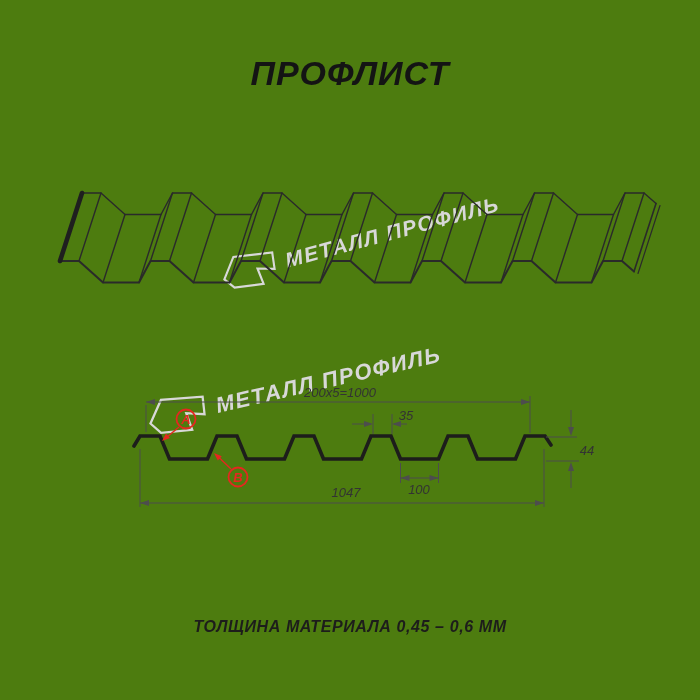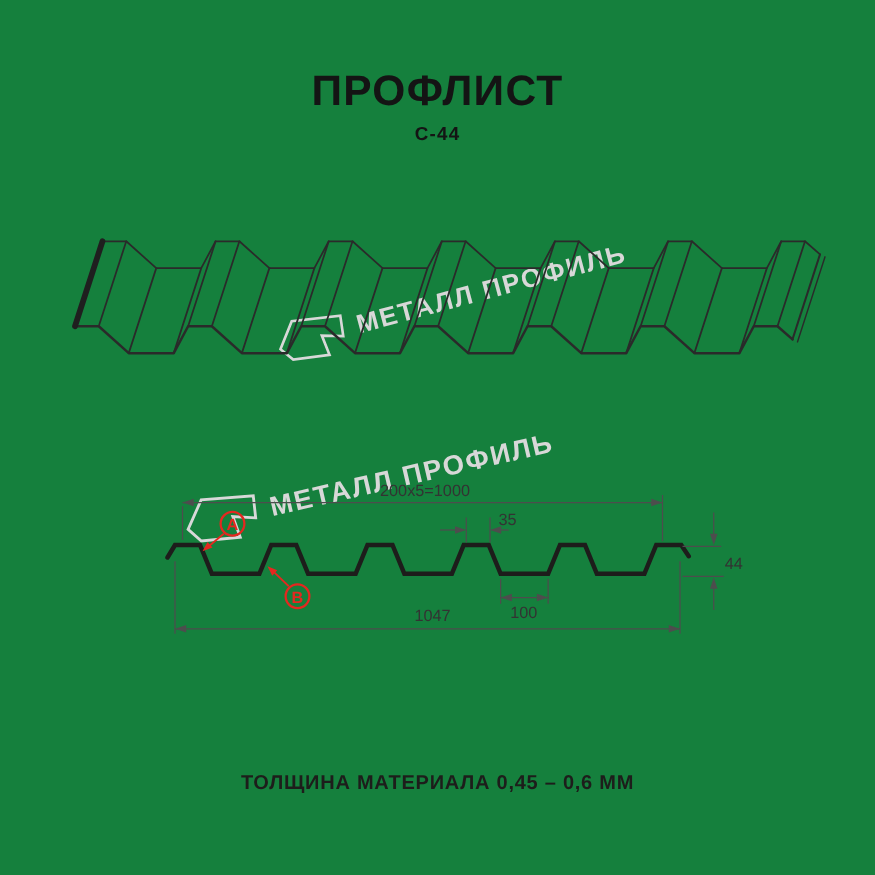--- a/index.html
+++ b/index.html
@@ -1,18 +1,19 @@
 <!DOCTYPE html>
 <html><head>
 <meta charset="utf-8">
 <style>
   html,body{margin:0;padding:0;background:#fff;}
   .stage{
-    position:relative;width:700px;height:700px;background:#15803d;overflow:hidden;
+    position:relative;width:700px;height:700px;background:#4d7c0f;overflow:hidden;
     font-family:"Liberation Sans", sans-serif;
+    font-style:italic;
   }
   .title{
     position:absolute;left:0;top:54px;width:700px;text-align:center;
     font-size:34px;font-weight:700;letter-spacing:1px;color:#141414;
   }
   .subtitle{
     position:absolute;left:0;top:99px;width:700px;text-align:center;
     font-size:15px;font-weight:700;letter-spacing:1px;color:#141414;
   }
   .footer-note{
@@ -30,21 +31,20 @@
   svg.drawing{position:absolute;left:0;top:0;}
   .dim-text{font-size:13px;fill:#333;font-family:"Liberation Sans",sans-serif;}
   .red-text{font-size:13px;font-weight:700;fill:#e5271f;font-family:"Liberation Sans",sans-serif;}
 </style>
 </head>
 <body>
 
 <div class="stage">
 
   <div class="title">ПРОФЛИСТ</div>
-  <div class="subtitle">С-44</div>
 
   <div class="wm wm1">
     <svg width="58" height="40" viewBox="0 0 60 40">
       <path d="M2,22 L17,2 L57,8 L55,25 L38,20 L40,37 L10,33 Z" fill="none" stroke="#d8d8d8" stroke-width="2.2"></path>
     </svg>
     <span class="wm-text">МЕТАЛЛ ПРОФИЛЬ</span>
   </div>
 
   <div class="wm wm2">
     <svg width="62" height="44" viewBox="0 0 60 40">

